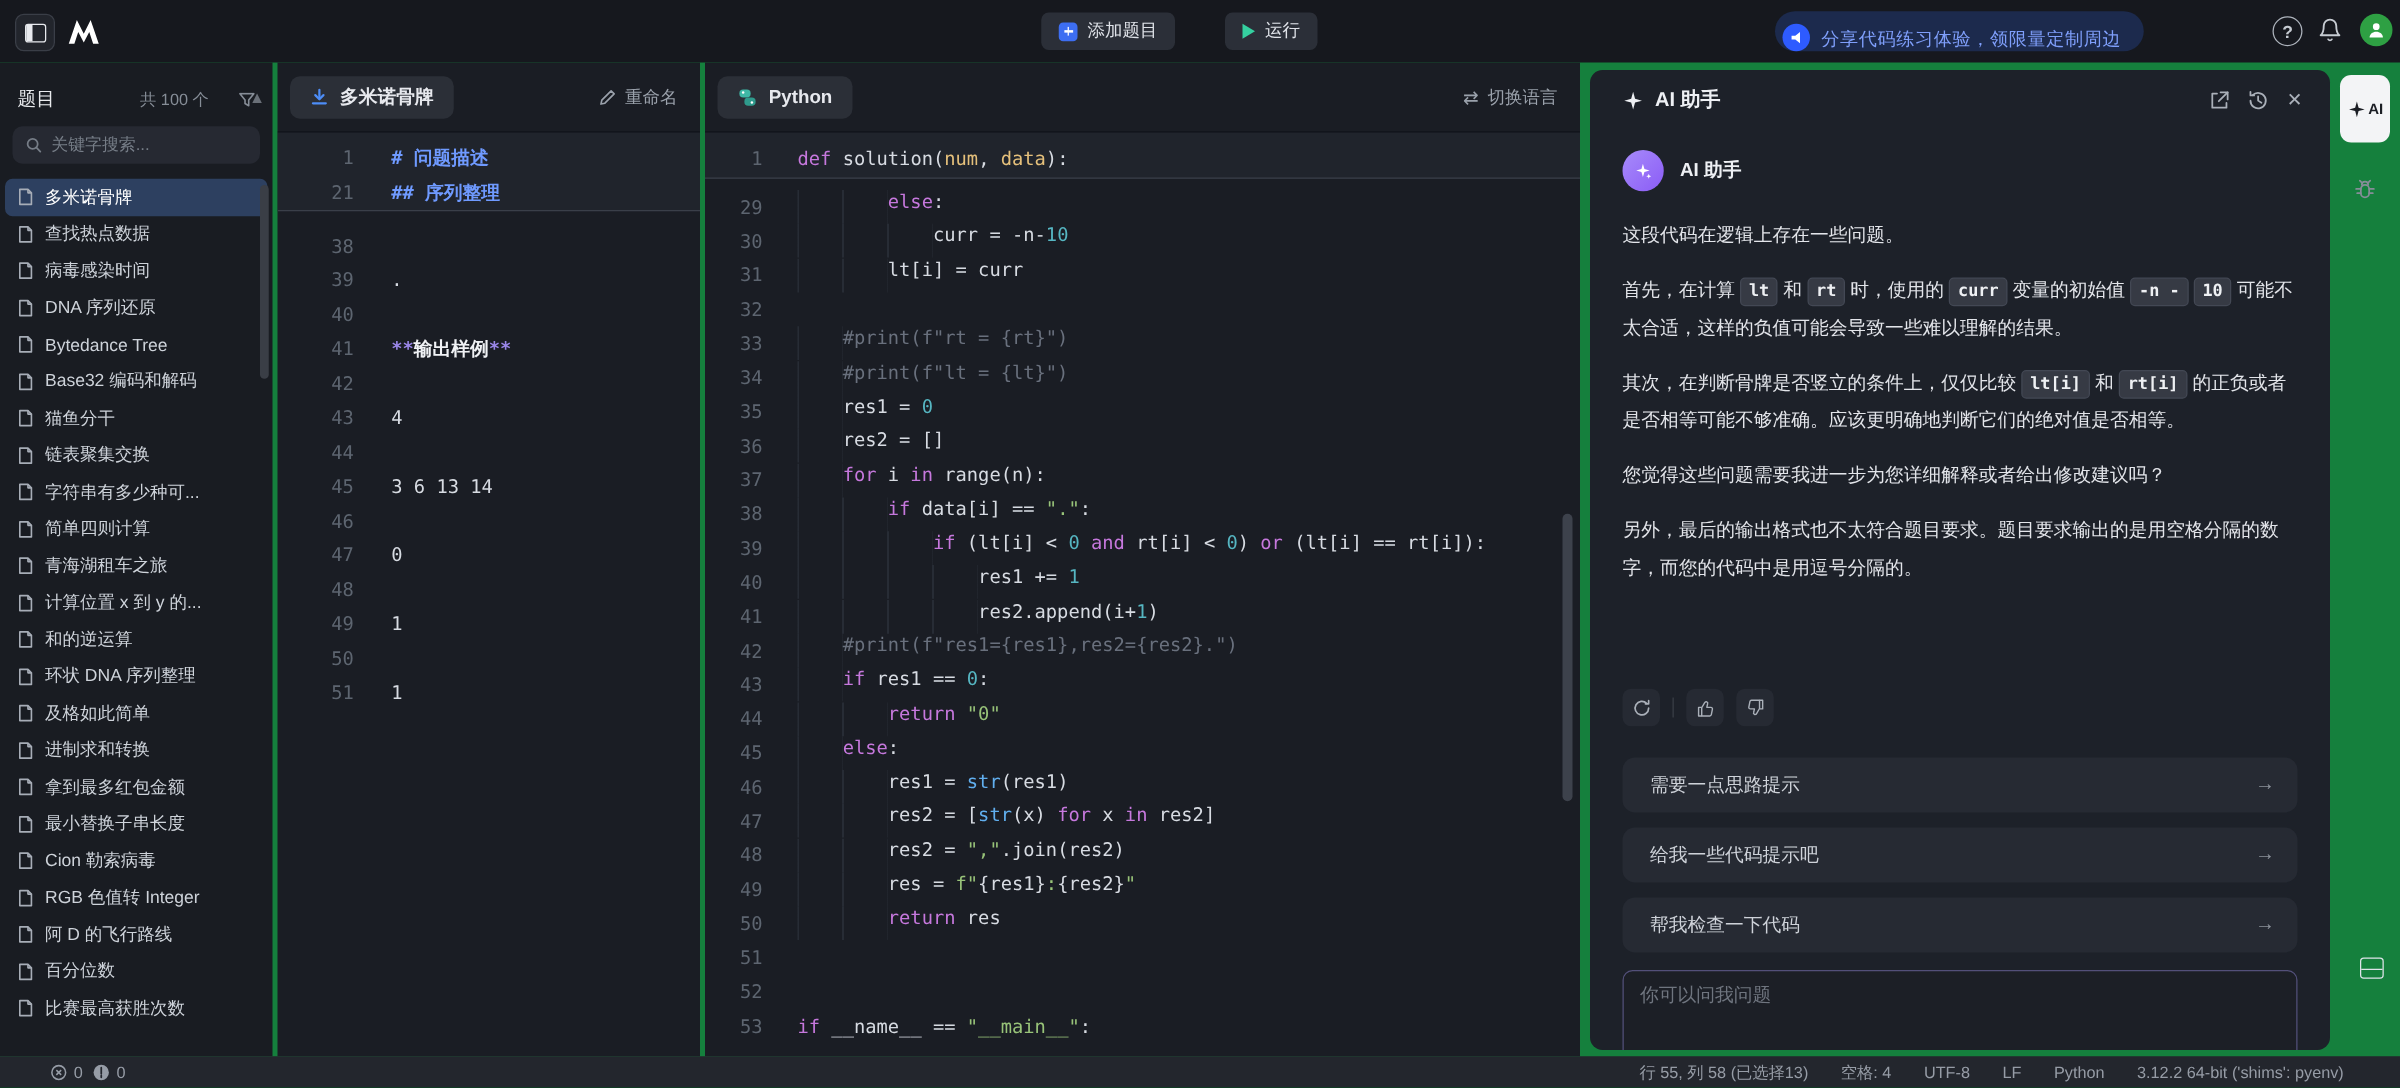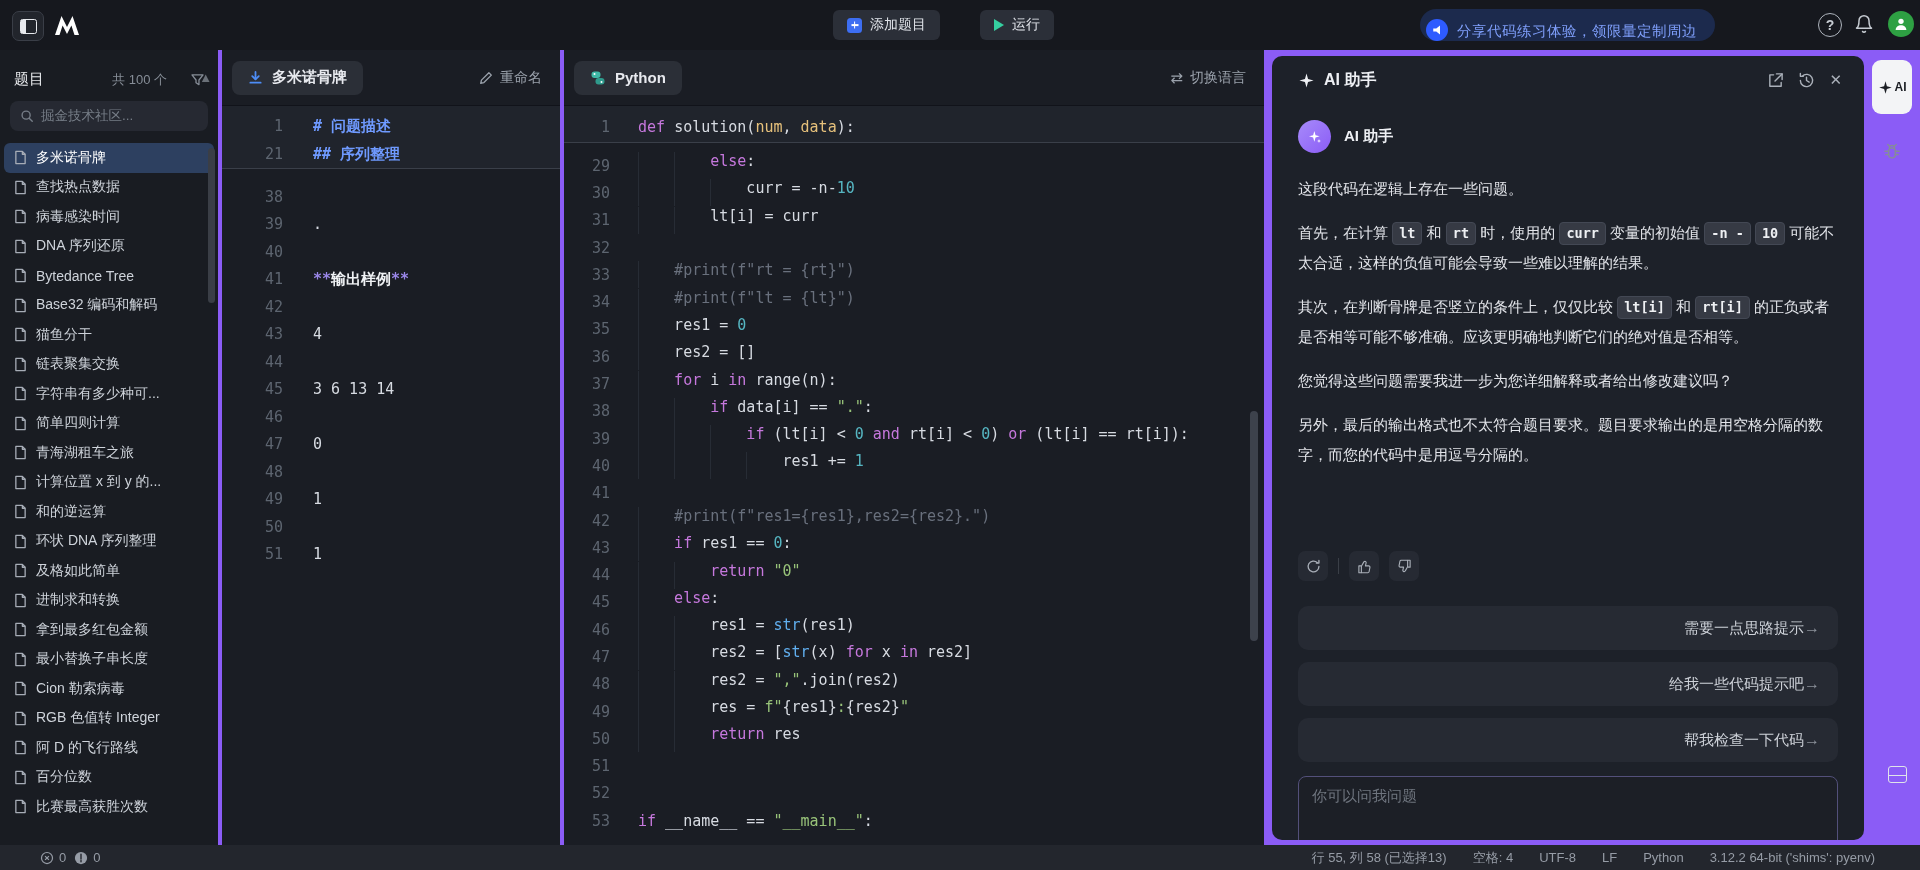--- a/index.html
+++ b/index.html
@@ -1,16 +1,16 @@
 <!DOCTYPE html>
 <html><head>
 <meta charset="utf-8">
 <style>
   html,body{margin:0;padding:0;background:#0d0f13;}
-  #app{position:relative;width:1920px;height:870px;overflow:hidden;background:#8b5cf6;
+  #app{position:relative;width:1920px;height:870px;overflow:hidden;background:#15803d;
        font-family:"Liberation Sans",sans-serif;color:#e2e4e9;}
   svg{display:block}
 
   
   .topbar{position:absolute;left:0;top:0;width:1920px;height:50px;background:#16181e;}
   .tgl-btn{position:absolute;left:12px;top:11px;width:30px;height:28px;border:1px solid #3a3e47;
            border-radius:7px;background:#22252c;display:flex;align-items:center;justify-content:center;cursor:pointer}
   .tgl-ico{width:15px;height:13px;border:1.6px solid #e8eaee;border-radius:2.5px;position:relative}
   .tgl-ico::before{content:"";position:absolute;left:0;top:0;bottom:0;width:5px;background:#e8eaee}
   .mlogo{position:absolute;left:52px;top:13px}
@@ -94,21 +94,21 @@
   .ai-msgs{position:absolute;left:26px;top:118px;width:540px}
   .ai-msgs p{margin:0 0 14px 0;font-size:15px;line-height:30px;color:#e3e5ea}
   .ichip{display:inline-block;background:#363a44;border:1px solid #434854;border-radius:4px;padding:0 6px;
          font-family:"DejaVu Sans Mono",monospace;font-size:13.5px;font-weight:bold;color:#eef0f3;line-height:21px}
   .ai-actions{position:absolute;left:26px;top:495px;display:flex;align-items:center;gap:10px}
   .act-btn{width:30px;height:30px;border-radius:7px;background:#262a33;display:flex;align-items:center;
            justify-content:center;cursor:pointer;color:#aab0b9}
   .act-div{width:1px;height:16px;background:#3a3f47}
   .ai-chips{position:absolute;left:26px;top:550px;width:540px}
   .chip{height:44px;margin-bottom:12px;background:#262a33;border-radius:10px;display:flex;align-items:center;
-        justify-content:flex-end;padding:0 18px 0 22px;font-size:15px;color:#ced2d9;cursor:pointer}
+        justify-content:space-between;padding:0 18px 0 22px;font-size:15px;color:#ced2d9;cursor:pointer}
   .chip .arr{color:#8d939c;font-size:16px}
   .ai-input{position:absolute;left:26px;top:720px;width:540px;height:102px;border:1px solid #53507a;border-radius:8px;
             background:#1c1f26;box-sizing:border-box;cursor:text}
   .ai-input .ph{position:absolute;left:13px;top:10px;font-size:15px;color:#6f757f}
 
   
   .rail-ai{position:absolute;left:1872px;top:60px;width:40px;height:54px;background:#f3f4f6;border-radius:9px;
            display:flex;flex-direction:row;align-items:center;justify-content:center;gap:2px;cursor:pointer}
   .rail-ai .t{font-size:12px;font-weight:bold;color:#1b1e24}
   .rail-bug{position:absolute;left:1882px;top:142px;cursor:pointer}
@@ -179,21 +179,21 @@
             <path d="M1 1 H13 L8.6 6.5 V11.5 L5.4 9.5 V6.5 Z"></path>
           </svg>
       </span>
     </div>
     <span class="sb-up">▲</span>
     <div class="sb-search">
       <svg width="14" height="14" viewBox="0 0 16 16" fill="none" stroke="#767d87" stroke-width="1.6" stroke-linecap="round">
           <circle cx="7" cy="7" r="4.6"></circle>
           <path d="M10.5 10.5 L14 14"></path>
         </svg>
-      <span>掘金技术社区...</span>
+      <span>关键字搜索...</span>
     </div>
     <div class="sb-list">
         <div class="sit active">
           <svg width="13" height="15" viewBox="0 0 14 16" fill="none" stroke="#a7adb7" stroke-width="1.4" stroke-linejoin="round">
             <path d="M2 1.5 H9 L12 4.5 V14.5 H2 Z"></path>
             <path d="M9 1.5 V4.5 H12"></path>
           </svg>
           <span class="lbl">多米诺骨牌</span>
         </div>
         <div class="sit">
@@ -510,20 +510,21 @@
           <div class="cline">
             <span class="ln">39</span>
             <span class="ct"><span class="ind" style="width: 12ch;"></span><span class="tk-k">if</span><span class="tk-v"> (lt[i] &lt; </span><span class="tk-n">0</span><span class="tk-k"> and</span><span class="tk-v"> rt[i] &lt; </span><span class="tk-n">0</span><span class="tk-v">) </span><span class="tk-k">or</span><span class="tk-v"> (lt[i] == rt[i]):</span></span>
           </div>
           <div class="cline">
             <span class="ln">40</span>
             <span class="ct"><span class="ind" style="width: 16ch;"></span><span class="tk-v">res1 += </span><span class="tk-n">1</span></span>
           </div>
           <div class="cline">
             <span class="ln">41</span>
+            <span class="ct"><span class="ind" style="width: 16ch;"></span><span class="tk-v">res2.append(i+</span><span class="tk-n">1</span><span class="tk-v">)</span></span>
           </div>
           <div class="cline">
             <span class="ln">42</span>
             <span class="ct"><span class="ind" style="width: 4ch;"></span><span class="tk-c">#print(f"res1={res1},res2={res2}.")</span></span>
           </div>
           <div class="cline">
             <span class="ln">43</span>
             <span class="ct"><span class="ind" style="width: 4ch;"></span><span class="tk-k">if</span><span class="tk-v"> res1 == </span><span class="tk-n">0</span><span class="tk-v">:</span></span>
           </div>
           <div class="cline">

